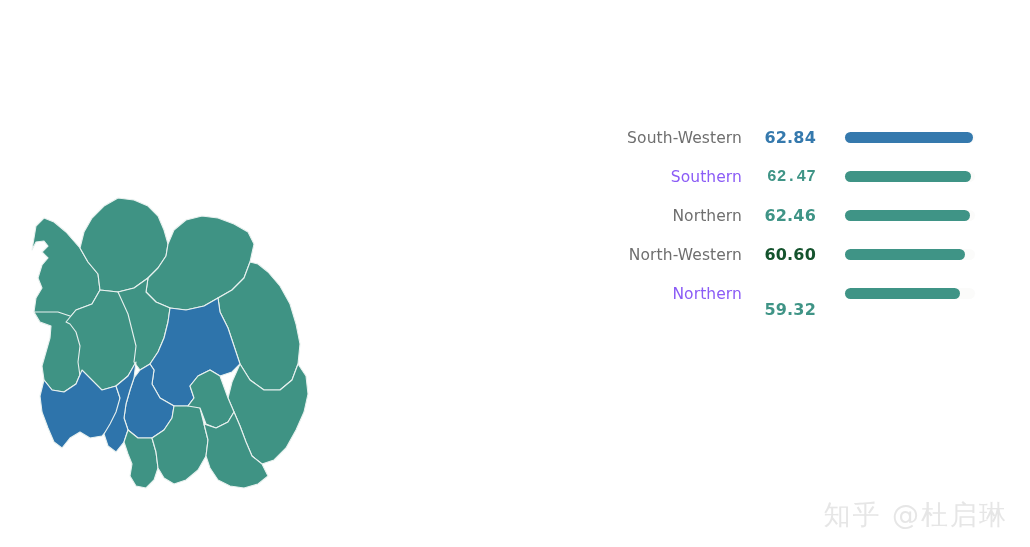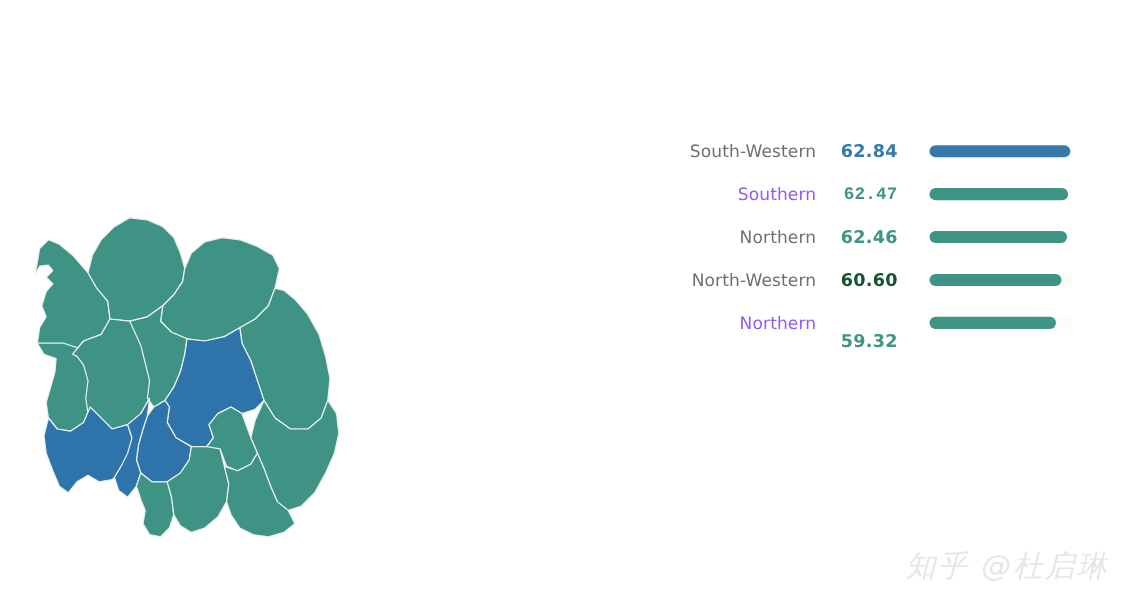--- a/index.html
+++ b/index.html
@@ -202,13 +202,13 @@
     <div class="row-label" style="color: #8b5cf6;">Northern</div>
     <div class="row-value" style="color: rgb(63, 148, 134); margin-top: 32px;">59.32</div>
     <div class="row-bar-wrap">
       <div class="row-bar-track" style="background: rgb(251, 251, 250);"></div>
       <div class="row-bar-fill" style="width: 88.5%; background: rgb(63, 148, 134);"></div>
     </div>
   </div>
 
 </div>
 
-<div id="watermark" style="color: rgb(230, 230, 230); font-style: italic;">知乎 @杜启琳</div>
+<div id="watermark" style="color: rgb(230, 230, 230);">知乎 @杜启琳</div>
 
 </body></html>

